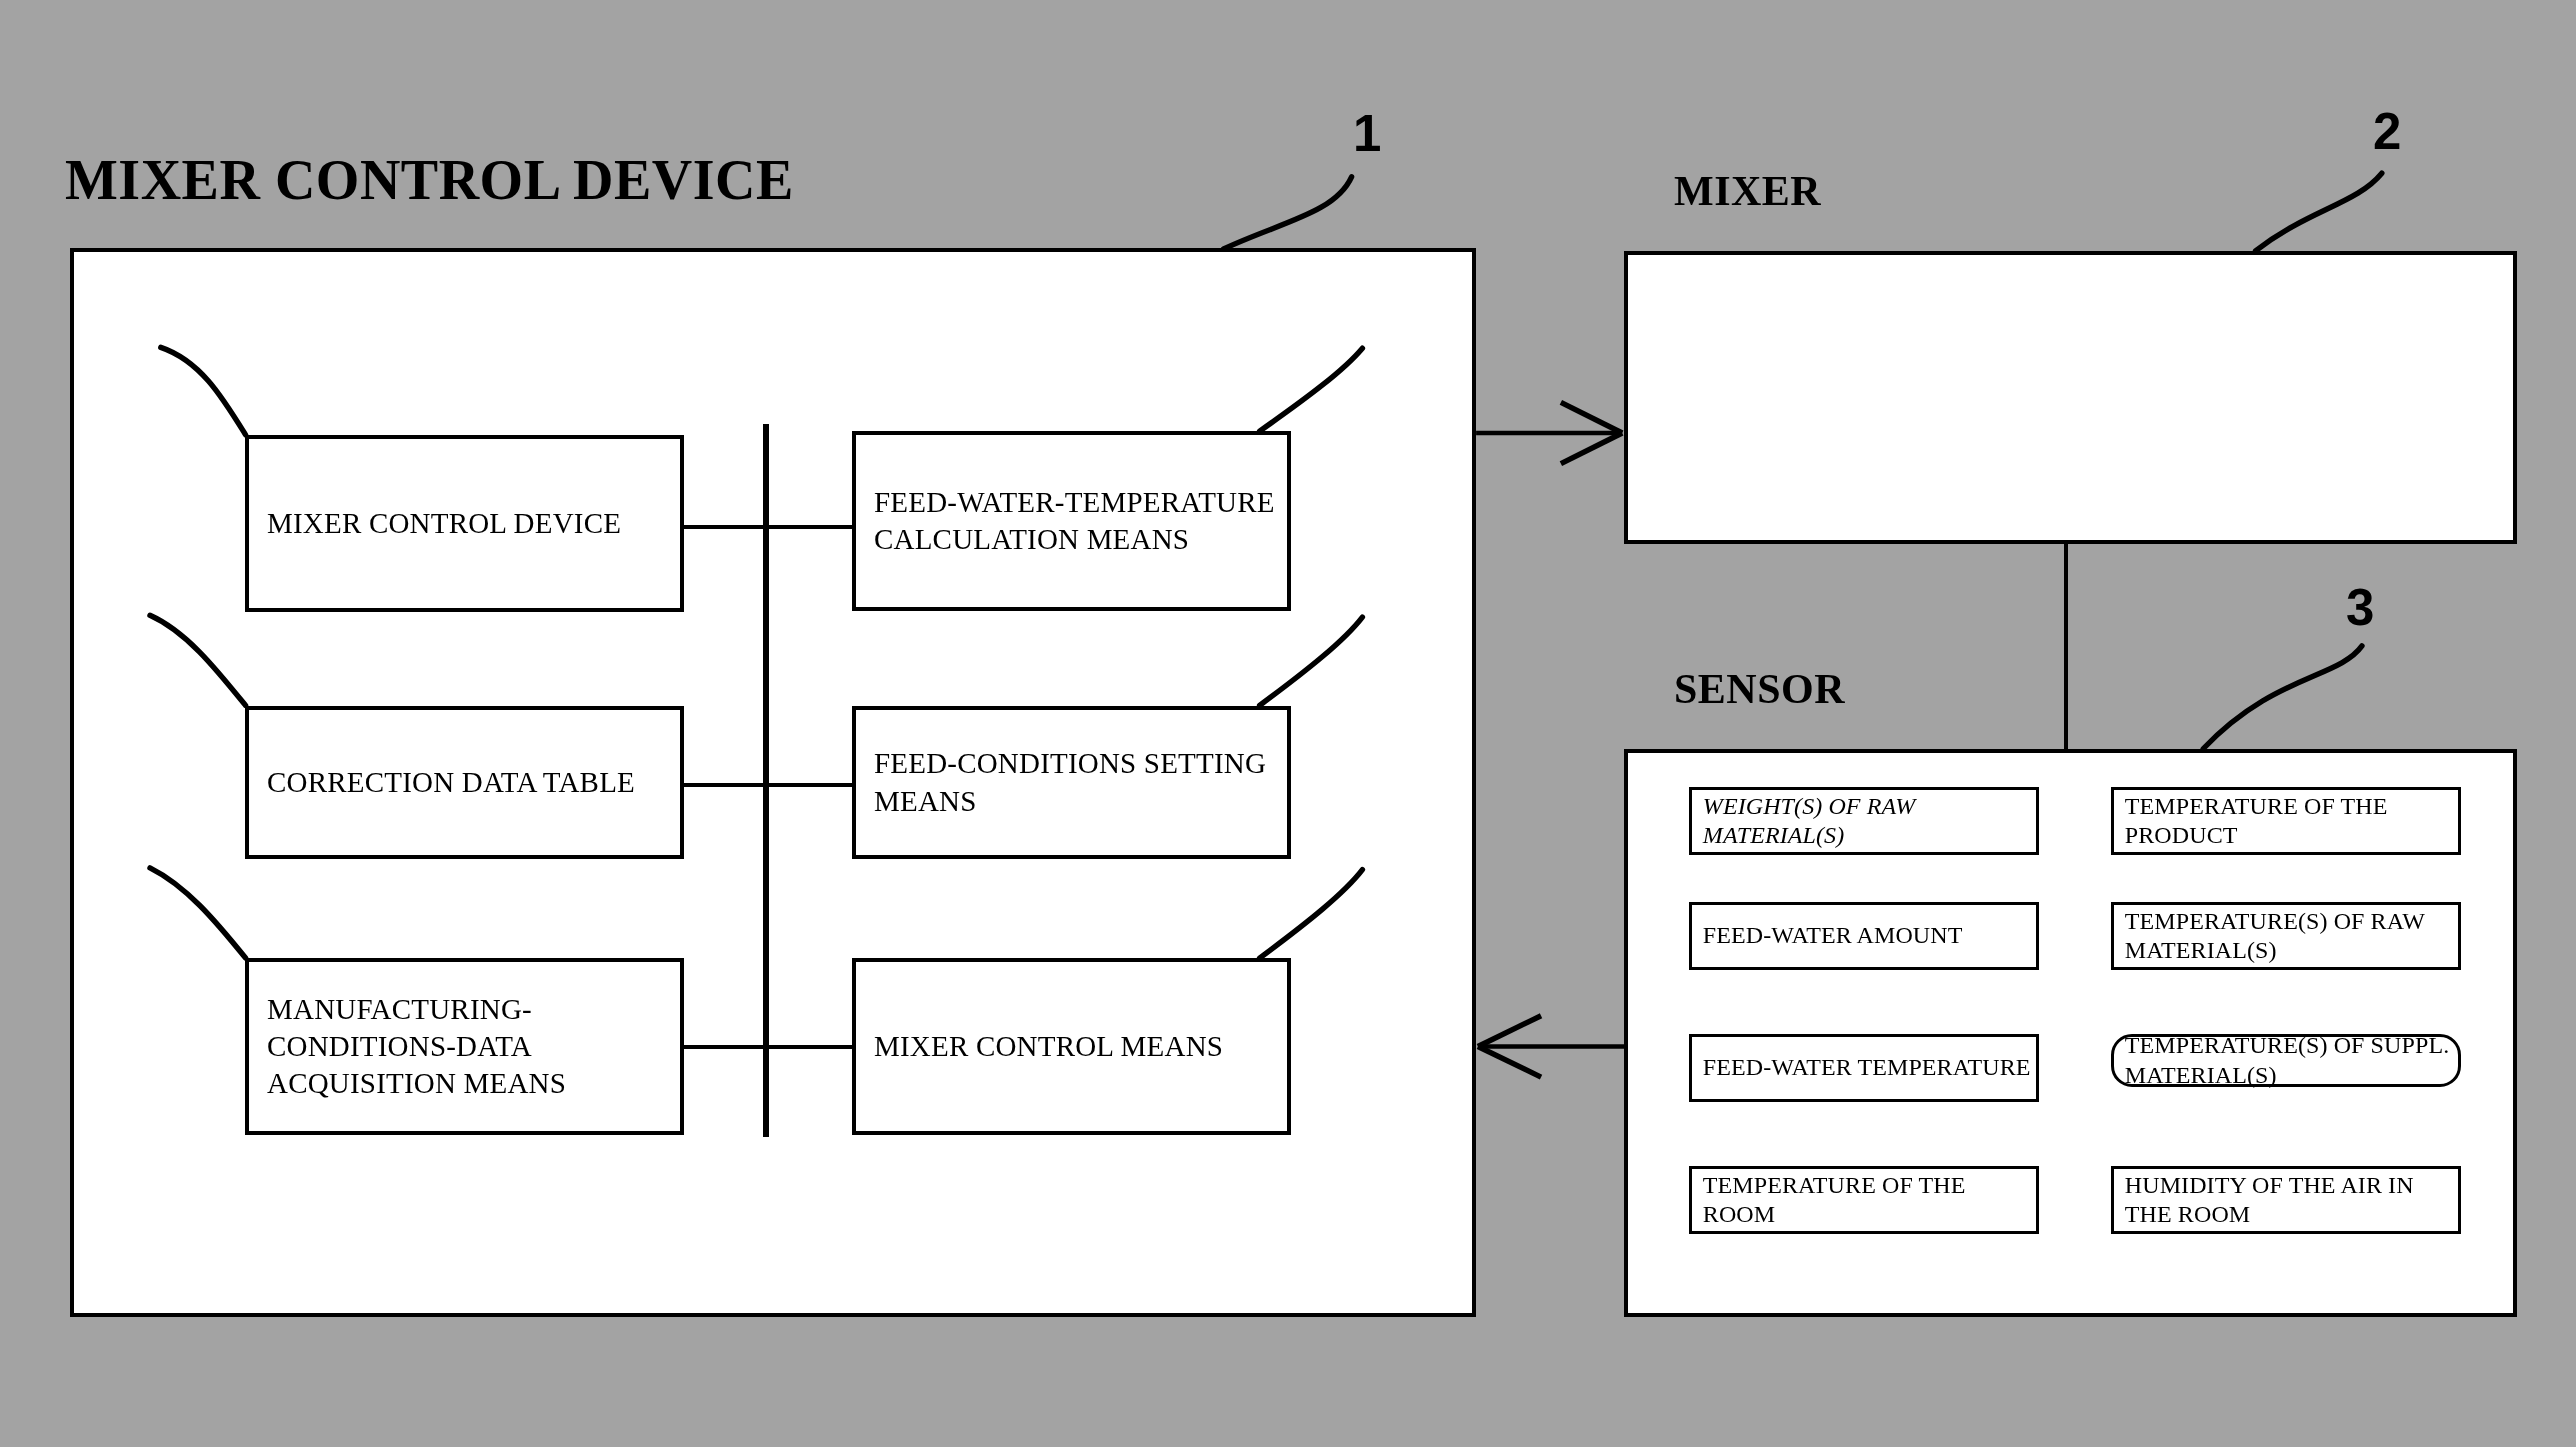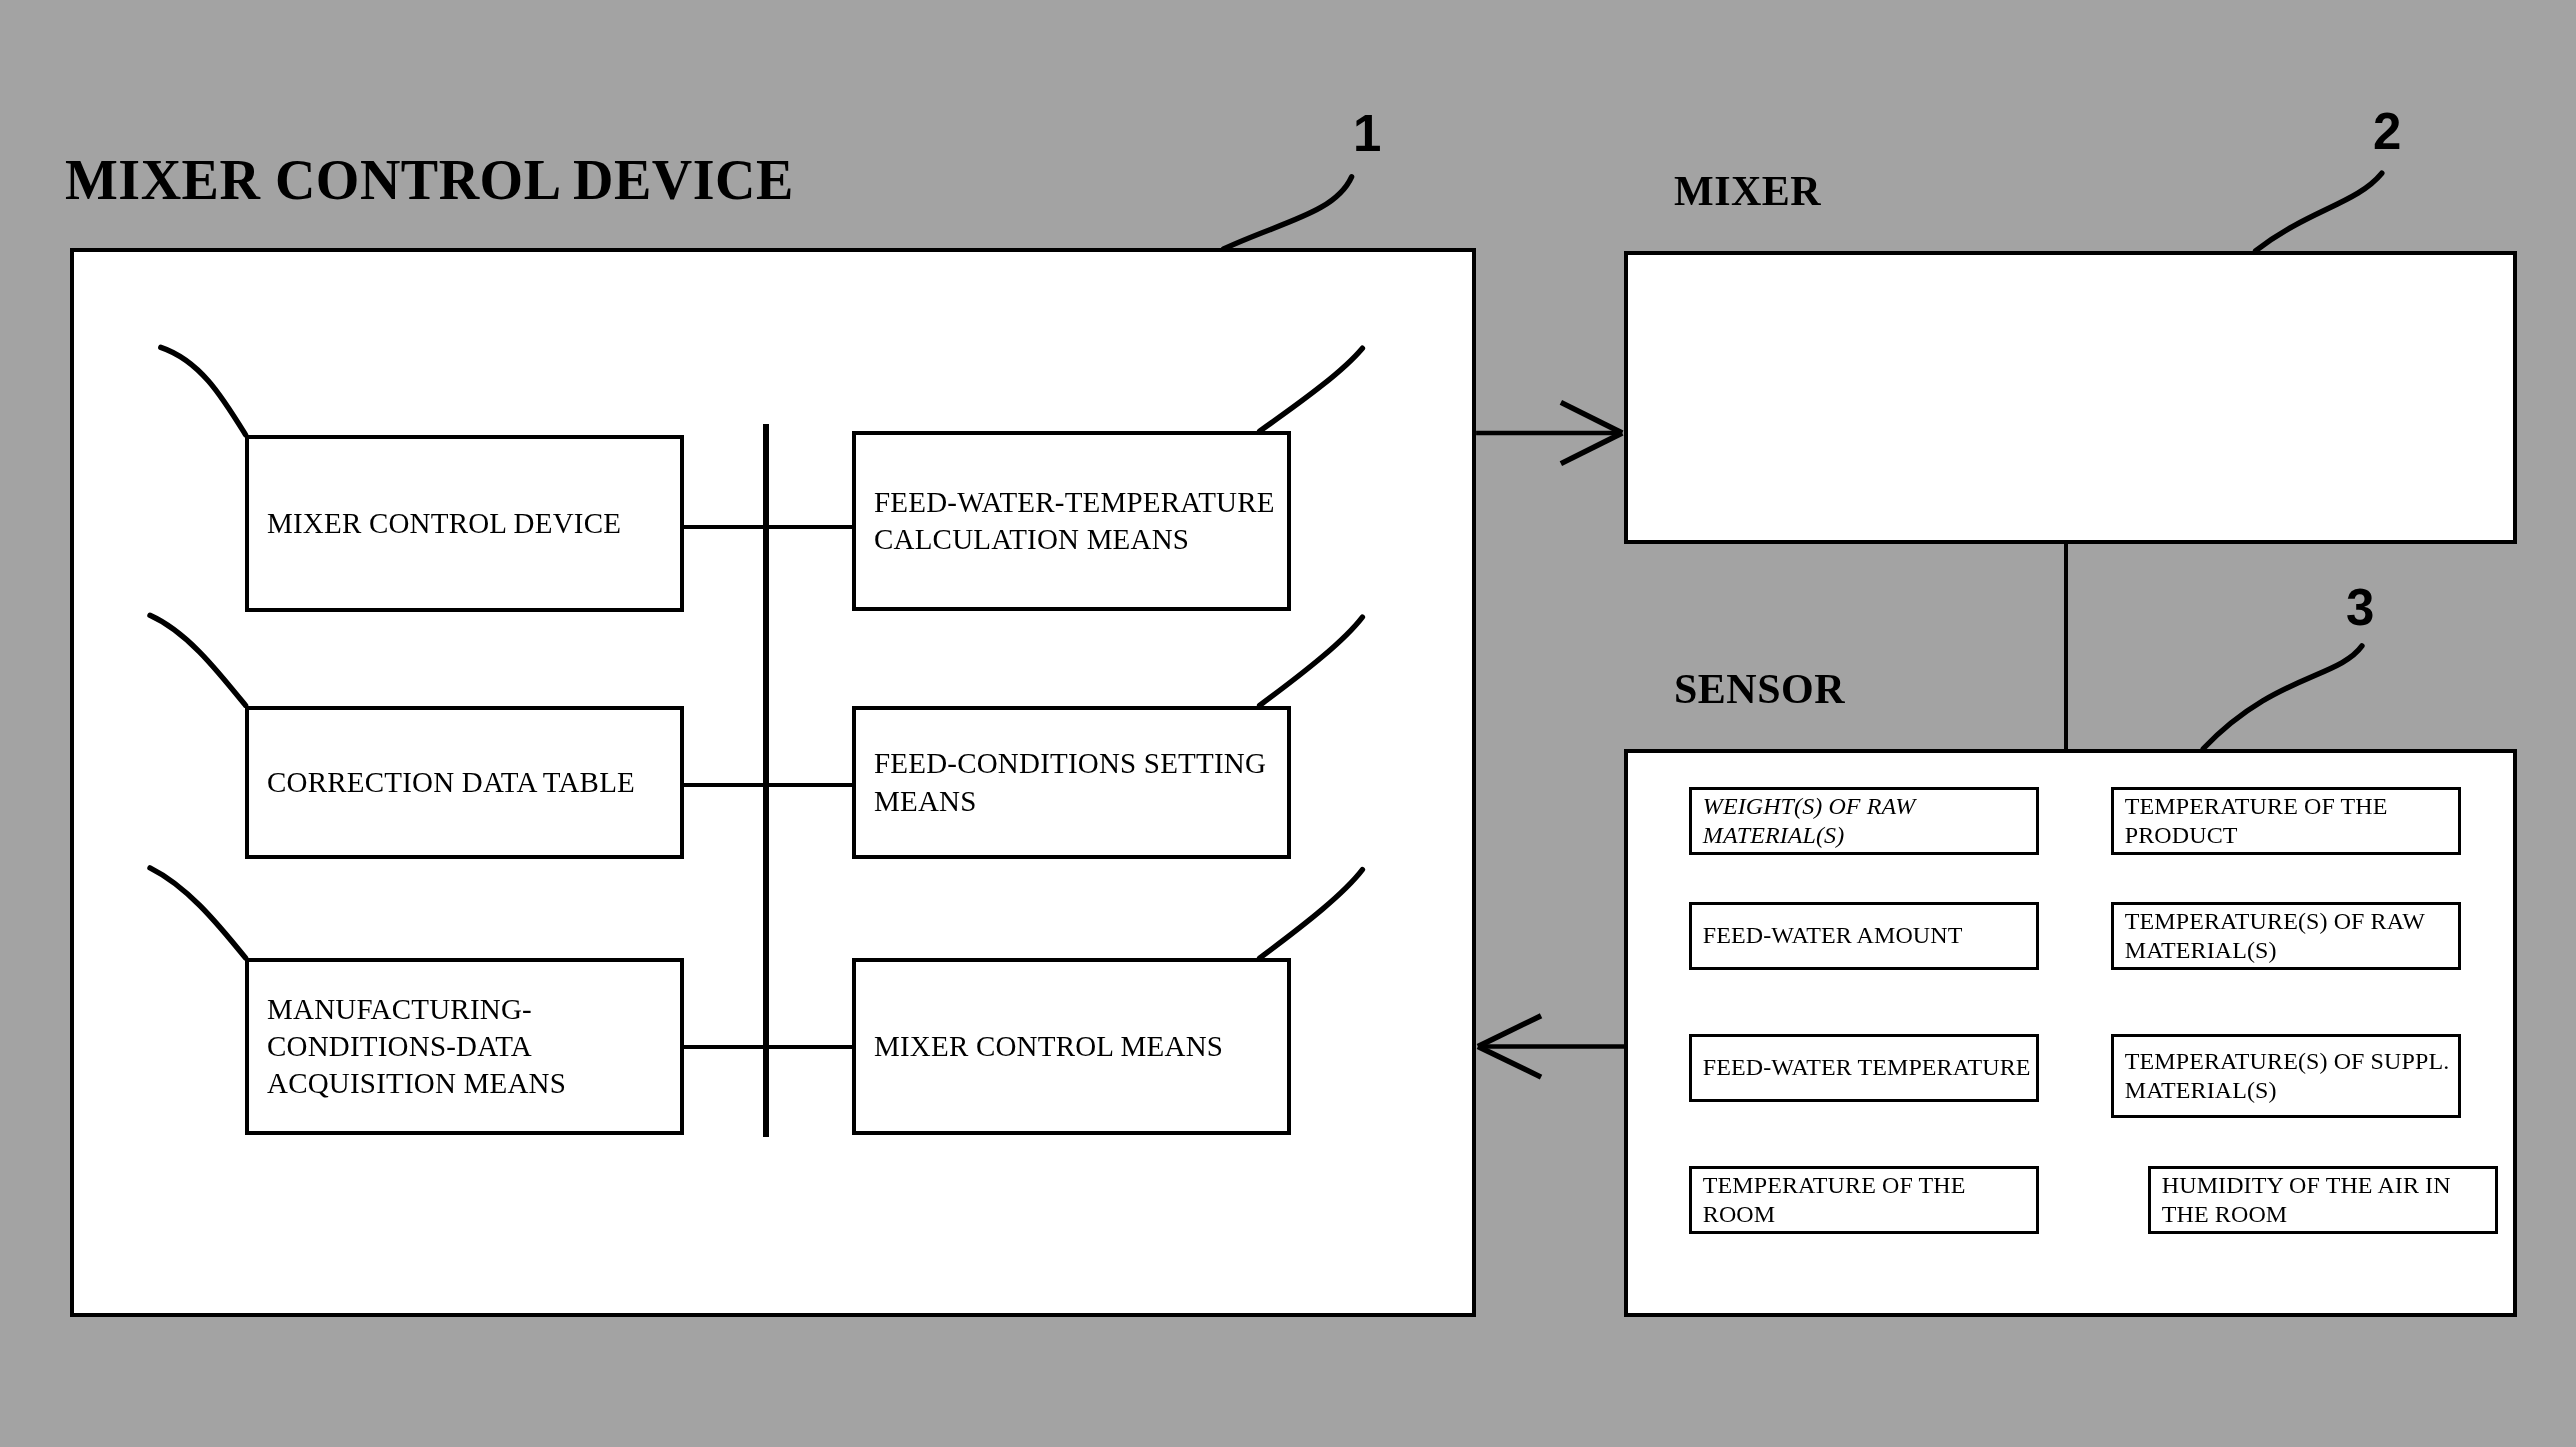--- a/index.html
+++ b/index.html
@@ -189,25 +189,25 @@
   </div>
 
   <div class="sensor-box" style="left:2111px; top:787px; width:350px; height:68px;">
     <span class="label">TEMPERATURE OF THE PRODUCT</span>
   </div>
 
   <div class="sensor-box" style="left:2111px; top:902px; width:350px; height:68px;">
     <span class="label">TEMPERATURE(S) OF RAW MATERIAL(S)</span>
   </div>
 
-  <div class="sensor-box" style="left:2111px; top:1034px; width:350px; height:84px;">
+  <div class="sensor-box" style="left:2111px; top:1034px; width:350px; height:53px;border-radius:21px;">
     <span class="label">TEMPERATURE(S) OF SUPPL. MATERIAL(S)</span>
   </div>
 
-  <div class="sensor-box" style="left:2111px; top:1166px; width:350px; height:68px;margin-left:37px;">
+  <div class="sensor-box" style="left:2111px; top:1166px; width:350px; height:68px;">
     <span class="label">HUMIDITY OF THE AIR IN THE ROOM</span>
   </div>
 
   <svg id="overlay" viewBox="0 0 2855 1604" xmlns="http://www.w3.org/2000/svg">
 
     <g>
       <line x1="1636" y1="480" x2="1795" y2="480" stroke="#000" stroke-width="5"></line>
       <line x1="1730" y1="446" x2="1798" y2="480" stroke="#000" stroke-width="6"></line>
       <line x1="1730" y1="514" x2="1798" y2="480" stroke="#000" stroke-width="6"></line>
     </g>

